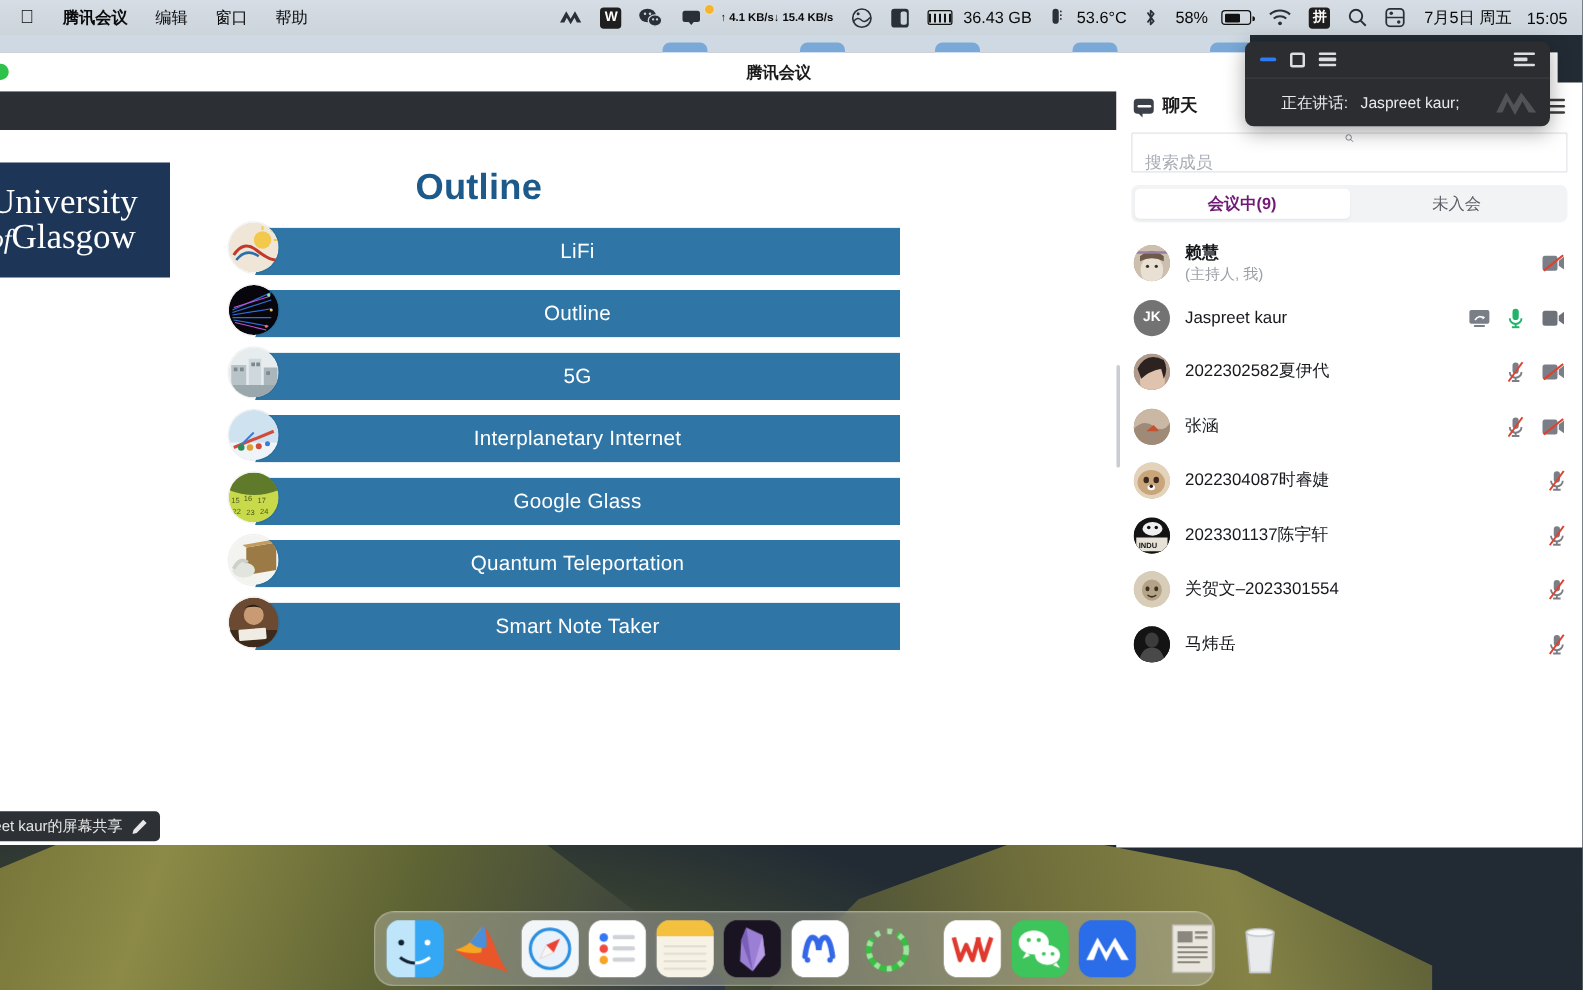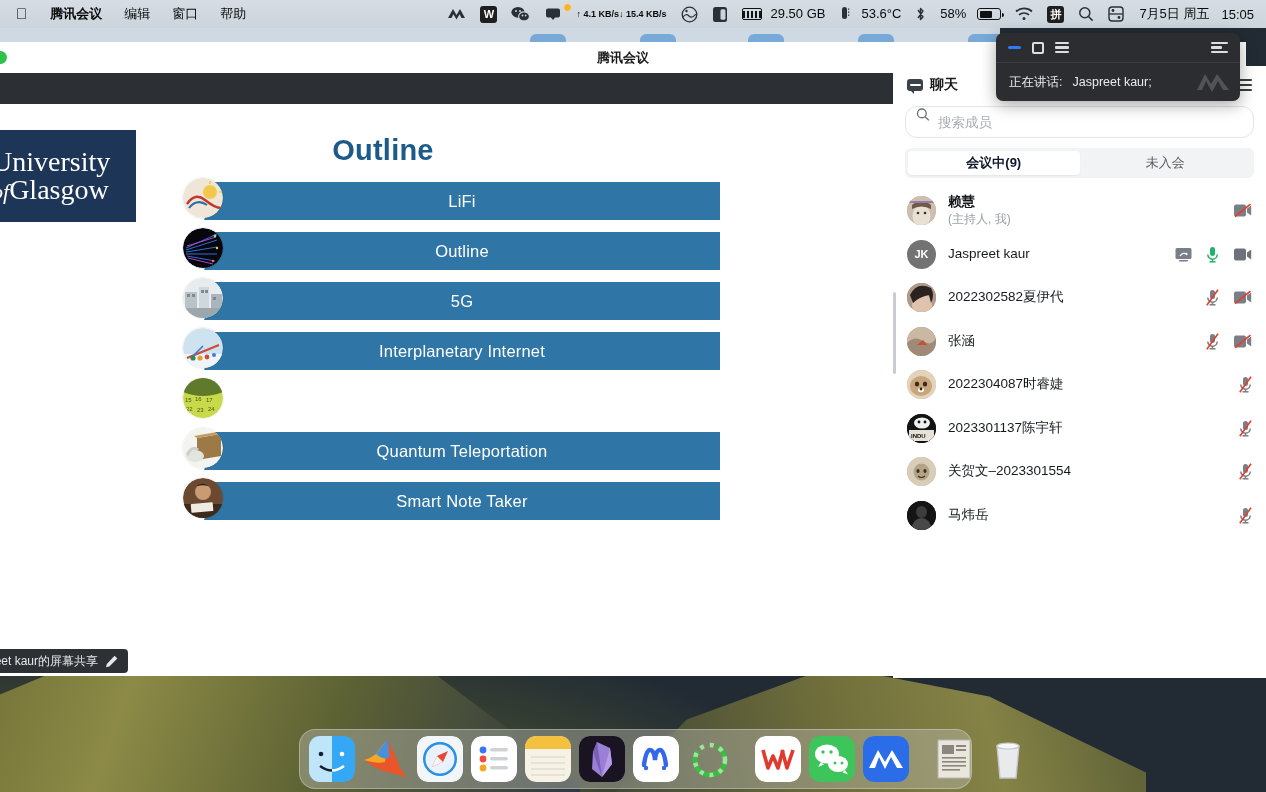--- a/index.html
+++ b/index.html
@@ -162,37 +162,37 @@
   }
   .chat-ico::after {
     content: ""; position: absolute; left: 3px; bottom: -3px; border-left: 4px solid transparent;
     border-right: 0 solid transparent; border-top: 4px solid #3c4048;
   }
   .chat-ico i {
     position: absolute; left: 2.5px; top: 4.5px; width: 11px; height: 2px;
     background: #fff; border-radius: 1px;
   }
   #searchbox {
-    margin: 2px 12px 10px; height: 32px; border: 1px solid #e2e4e8; border-radius: 12px;
-    display: flex; padding: 0 10px; gap: 8px; background: #fff;
+    margin: 2px 12px 10px; height: 32px; border: 1px solid #e2e4e8; border-radius: 1px;
+    display: flex; align-items: center; padding: 0 10px; gap: 8px; background: #fff; flex-direction: column;
   }
   #searchbox input {
     border: 0; outline: 0; font-size: 13.5px; color: #333; width: 100%;
     font-family: inherit; background: transparent;
   }
   #searchbox input::placeholder { color: #a8acb3; }
   #tabs {
     margin: 0 12px 8px; height: 30px; background: #f2f3f5; border-radius: 6px;
     display: flex; padding: 3px;
   }
   #tabs .tb {
     flex: 1; display: flex; align-items: center; justify-content: center;
     font-size: 13px; color: #5a5f66; border-radius: 4px;
   }
-  #tabs .tb.active { background: #fff; color: #0f172a; font-weight: bold; box-shadow: 0 1px 2px rgba(0,0,0,.06); }
+  #tabs .tb.active { background: #fff; color: #701a75; font-weight: bold; box-shadow: 0 1px 2px rgba(0,0,0,.06); }
   #plist { flex: 1; overflow: hidden; padding: 3px 0 0; position: relative; }
   .prow { height: 43.5px; display: flex; align-items: center; padding: 0 14px 0 14px; gap: 12px; }
   .prow .av {
     width: 29px; height: 29px; border-radius: 50%; flex: 0 0 29px; overflow: hidden;
     display: flex; align-items: center; justify-content: center;
     font-size: 11px; color: #fff; font-weight: bold;
   }
   .prow .nm { font-size: 13.5px; color: #17191d; line-height: 1.25; }
   .prow .sub { font-size: 12px; color: #9aa0a6; }
   .prow .icons { margin-left: auto; display: flex; align-items: center; gap: 14px; }
@@ -220,21 +220,21 @@
     height: 30px; display: flex; align-items: center; gap: 11px; padding: 0 12px;
     border-bottom: 1px solid #3a3d42;
   }
   #floatwin .dashc { width: 13px; height: 3px; background: #2f7bf6; border-radius: 2px; }
   #floatwin .sqc { width: 12px; height: 12px; border: 2px solid #dcdee2; border-radius: 2px; }
   #floatwin .listc { display: flex; flex-direction: column; gap: 2px; }
   #floatwin .listc span { display: block; width: 14px; height: 2.4px; background: #dcdee2; border-radius: 1px; }
   #floatwin .expc { margin-left: auto; display: flex; flex-direction: column; gap: 2.4px; align-items: flex-start; }
   #floatwin .expc span { display: block; height: 2.2px; background: #dcdee2; border-radius: 1px; }
   #floatwin .speaking {
-    height: 38px; display: flex; align-items: center; padding: 0 13px;
+    height: 38px; display: flex; align-items: center; padding: 0 29px;
     color: #e9eaec; font-size: 12.5px; gap: 10px; position: relative;
   }
   #floatwin .wmk {
     position: absolute; right: 10px; top: 8px; width: 34px; height: 22px; opacity: .18;
   }
 
   
   #dock {
     position: absolute; left: 299px; top: 729px; width: 673px; height: 60px;
     background: rgba(190,190,180,.42); border: 1px solid rgba(255,255,255,.30);
@@ -312,21 +312,21 @@
     </div>
     <div class="tray">
       <svg width="16" height="17" viewBox="0 0 16 17">
           <rect x="1" y="1" width="14" height="15" rx="2.5" fill="#2b3038"></rect>
           <rect x="8.5" y="3.2" width="5" height="10.6" rx="1.6" fill="#ccd4dc"></rect>
         </svg>
     </div>
     <div class="tray">
         <span class="glyph-mem"></span>
       </div>
-    <div class="tray" style="padding-left:2px">29.50 GB</div>
+    <div class="tray" style="padding-left:2px">36.43 GB</div>
     <div class="tray">
       <svg width="13" height="16" viewBox="0 0 13 16">
           <rect x="3" y="1" width="5" height="12" rx="2.5" fill="#2b3038"></rect>
           <rect x="9" y="2.5" width="1.3" height="1.3" fill="#2b3038"></rect>
           <rect x="9" y="5.5" width="1.3" height="1.3" fill="#2b3038"></rect>
           <rect x="9" y="8.5" width="1.3" height="1.3" fill="#2b3038"></rect>
         </svg>
     </div>
     <div class="tray" style="padding-left:2px">53.6°C</div>
     <div class="tray">
@@ -470,20 +470,21 @@
             <g fill="#4a5a1e" font-size="6" font-family="sans-serif">
               <text x="2" y="24">15</text>
               <text x="12" y="23">16</text>
               <text x="23" y="24">17</text>
               <text x="3" y="33">22</text>
               <text x="14" y="34">23</text>
               <text x="25" y="33">24</text>
             </g>
           </svg>
       </div>
+      <div class="bar">Google Glass</div>
     </div>
 
     <div class="barrow">
       <div class="thumb">
         <svg width="40" height="40" viewBox="0 0 40 40">
             <circle cx="20" cy="20" r="20" fill="#f3f4f0"></circle>
             <path d="M14 10 L38 6 L38 28 L14 32 Z" fill="#9c7a45"></path>
             <path d="M14 10 L38 6 L34 4 L11 8 Z" fill="#c19c5e"></path>
             <ellipse cx="12" cy="28" rx="9" ry="6" fill="#e2e4de"></ellipse>
             <path d="M4 27 Q9 17 15 22" stroke="#cdd0c8" stroke-width="3" fill="none"></path>

